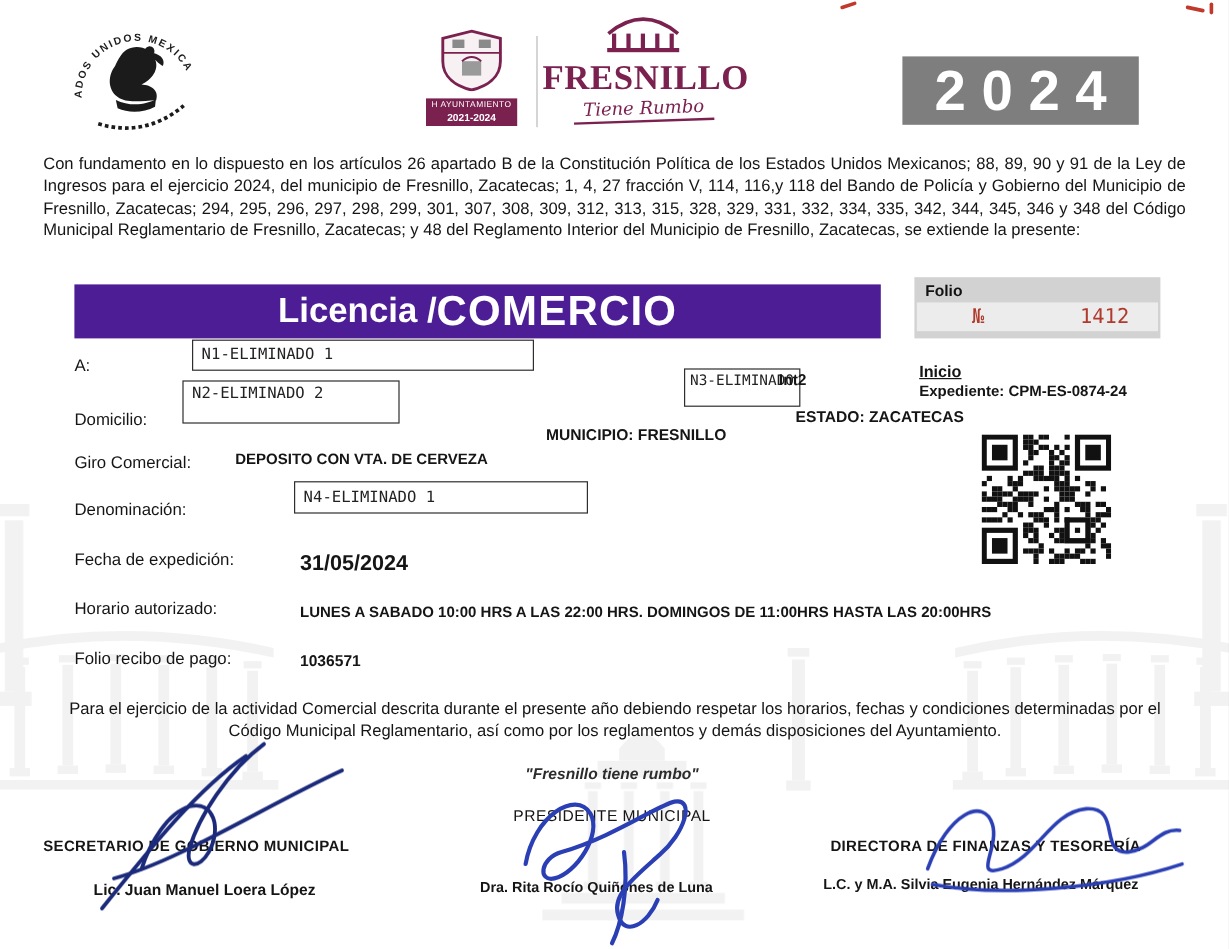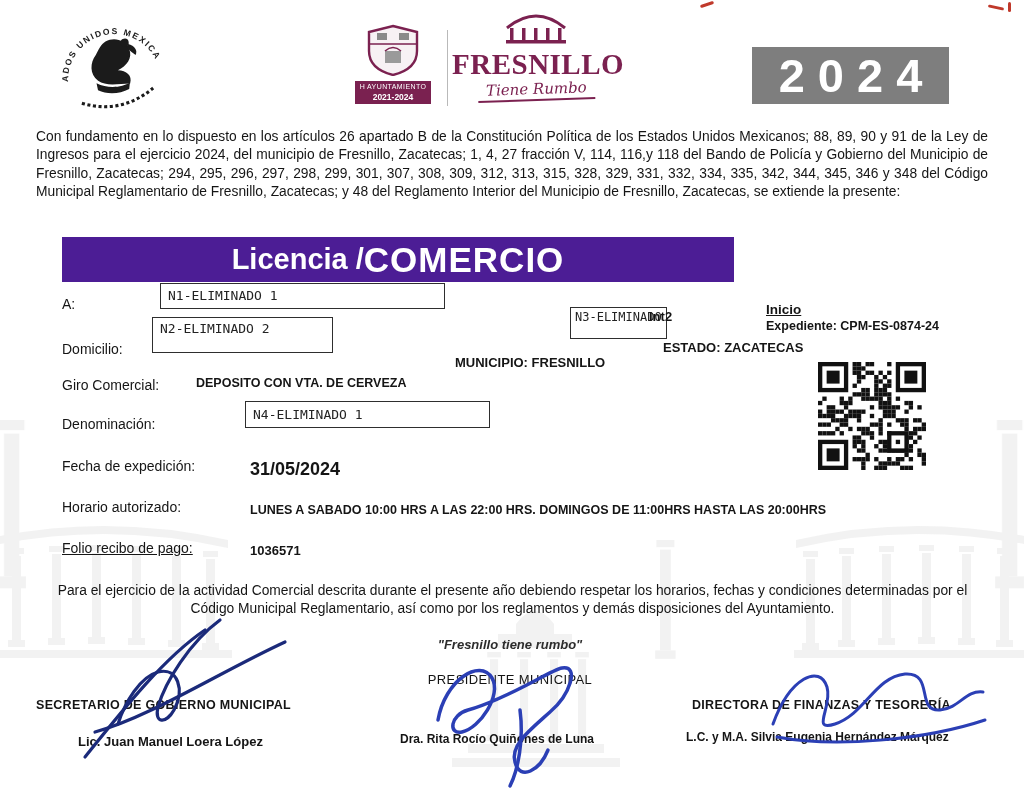--- a/index.html
+++ b/index.html
@@ -159,20 +159,27 @@
   <div class="red-mark" style="left:988px;top:6px;width:16px;height:3px;transform:rotate(12deg);"></div>
   <div class="red-mark" style="left:1008px;top:2px;width:3px;height:10px;"></div>
 
   <div class="abs intro">Con fundamento en lo dispuesto en los artículos 26 apartado B de la Constitución Política de los Estados Unidos Mexicanos; 88, 89, 90 y 91 de la Ley de Ingresos para el ejercicio 2024, del municipio de Fresnillo, Zacatecas; 1, 4, 27 fracción V, 114, 116,y 118 del Bando de Policía y Gobierno del Municipio de Fresnillo, Zacatecas; 294, 295, 296, 297, 298, 299, 301, 307, 308, 309, 312, 313, 315, 328, 329, 331, 332, 334, 335, 342, 344, 345, 346 y 348 del Código Municipal Reglamentario de Fresnillo, Zacatecas; y 48 del Reglamento Interior del Municipio de Fresnillo, Zacatecas, se extiende la presente:</div>
 
   <div class="abs banner">
     <span class="lic">Licencia /</span>
     <span class="com">COMERCIO</span>
   </div>
 
+  <div class="abs folio-box">
+    <div class="folio-label">Folio</div>
+    <div class="folio-row">
+      <span>№</span>
+      <span>1412</span>
+    </div>
+  </div>
 
   <div class="abs lbl" style="left:62px;top:296px;">A:</div>
   <div class="abs redact" style="left:160px;top:283px;width:285px;height:26px;line-height:24px;padding-left:7px;">N1-ELIMINADO 1</div>
 
   <div class="abs redact" style="left:570px;top:307px;width:97px;height:32px;line-height:18px;padding-left:4px;font-size:12px;">N3-ELIMINADO</div>
   <div class="abs val-b" style="left:649px;top:309px;font-size:13px;">Int2</div>
 
   <div class="abs val-b" style="left:766px;top:302px;font-size:13.5px;text-decoration:underline;">Inicio</div>
   <div class="abs val-b" style="left:766px;top:319px;font-size:12.5px;">Expediente: CPM-ES-0874-24</div>
 
@@ -405,21 +412,21 @@
 
   <div class="abs lbl" style="left:62px;top:416px;">Denominación:</div>
   <div class="abs redact" style="left:245px;top:401px;width:245px;height:27px;line-height:25px;padding-left:7px;">N4-ELIMINADO 1</div>
 
   <div class="abs lbl" style="left:62px;top:458px;">Fecha de expedición:</div>
   <div class="abs val-b" style="left:250px;top:459px;font-size:18px;">31/05/2024</div>
 
   <div class="abs lbl" style="left:62px;top:499px;">Horario autorizado:</div>
   <div class="abs val-b" style="left:250px;top:503px;font-size:12.5px;width:640px;">LUNES A SABADO 10:00 HRS A LAS 22:00 HRS. DOMINGOS DE 11:00HRS HASTA LAS 20:00HRS</div>
 
-  <div class="abs lbl" style="left:62px;top:540px;text-decoration:underline;">Folio recibo de pago:</div>
+  <div class="abs lbl" style="left:62px;top:540px;">Folio recibo de pago:</div>
   <div class="abs val-b" style="left:250px;top:543px;font-size:13px;">1036571</div>
 
   <div class="abs conditions">Para el ejercicio de la actividad Comercial descrita durante el presente año debiendo respetar los horarios, fechas y condiciones determinadas por el Código Municipal Reglamentario, así como por los reglamentos y demás disposiciones del Ayuntamiento.</div>
 
   <div class="abs quote">"Fresnillo tiene rumbo"</div>
   <div class="abs pres-title">PRESIDENTE MUNICIPAL</div>
 
   <div class="abs sig-title" style="left:36px;top:698px;">SECRETARIO DE GOBIERNO MUNICIPAL</div>
   <div class="abs sig-name" style="left:78px;top:734px;font-size:13px;">Lic. Juan Manuel Loera López</div>
 

